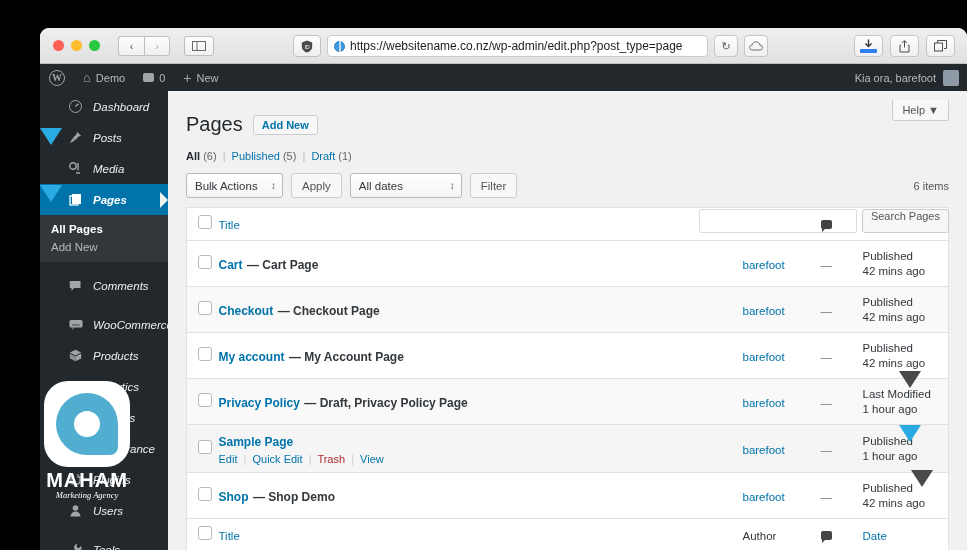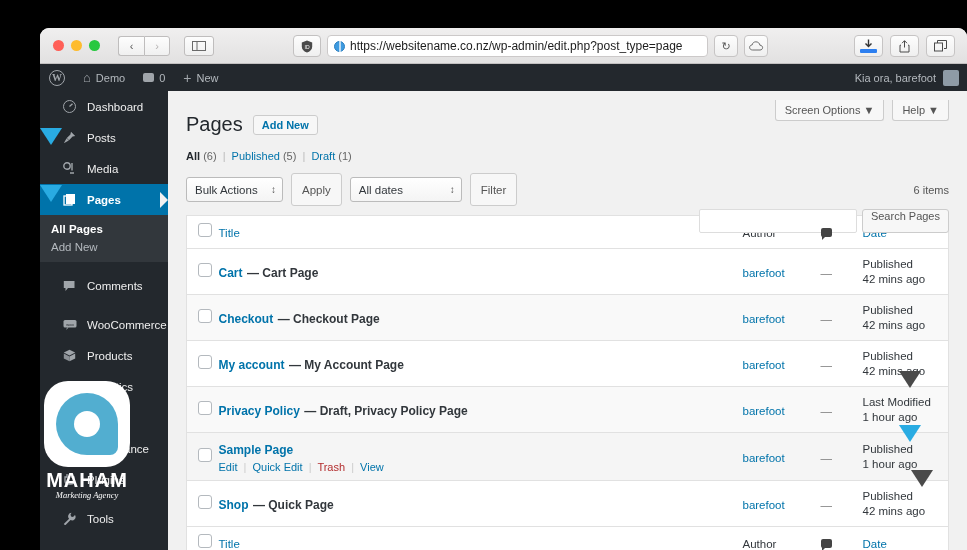--- a/index.html
+++ b/index.html
@@ -99,22 +99,22 @@
   }
   .ab-right { margin-left: auto; display: flex; align-items: center; gap: 7px; padding-right: 8px; }
   .avatar { width: 16px; height: 16px; background: #8e9ba6; border-radius: 2px; }
 
   
   .wpbody { display: flex; height: 459px; background: #f1f1f1; }
 
   
   .sidebar { width: 128px; background: #23282d; flex: none; position: relative; }
   .menu-item {
-    display: flex; align-items: center; gap: 9px; height: 31px; padding-left: 21px;
-    color: #eee; font-size: 11.5px; position: relative;
+    display: flex; align-items: center; gap: 9px; height: 31px; padding-left: 27px;
+    color: #eee; font-size: 11.5px; position: relative; font-style: italic;
   }
   .menu-item.active { background: #0073aa; color: #fff; font-weight: 600; }
   .menu-item.active::after {
     content: ""; position: absolute; right: -8px; top: 50%; transform: translateY(-50%);
     border: 8px solid transparent; border-left-color: #f1f1f1;
   }
   .mi-icon { width: 17px; display: flex; align-items: center; justify-content: center;
              color: #a0a5aa; font-size: 12px; flex: none; }
   .menu-item.active .mi-icon { color: #fff; }
   .submenu { background: #32373c; padding: 5px 0 6px 0; }
@@ -172,21 +172,21 @@
   .wpselect {
     height: 25px; min-width: 97px; background: linear-gradient(#fff,#f4f4f4);
     border: 1px solid #bbb; border-radius: 3px; font-size: 11.5px; color: #32373c;
     display: flex; align-items: center; padding: 0 20px 0 8px; position: relative;
   }
   .wpselect.wide { min-width: 112px; }
   .wpselect::after {
     content: "\2195"; position: absolute; right: 6px; font-size: 10px; color: #555;
   }
   .wpbtn {
-    height: 33px; background: #f7f7f7; border: 1px solid #ccc; border-radius: 3px;
+    height: 25px; background: #f7f7f7; border: 1px solid #ccc; border-radius: 3px;
     font-size: 11.5px; color: #555; padding: 0 10px; display: flex; align-items: center;
   }
   .itemcount { margin-left: auto; font-size: 11px; color: #555; padding-left: 41px; }
 
   
   table.wplist { width: 100%; border-collapse: collapse; background: #fff;
                  border: 1px solid #e1e1e1; margin-top: 9px; }
   table.wplist th, table.wplist td { text-align: left; padding: 7px 0 7px 0; }
   .col-cb { width: 32px; padding-left: 11px !important; }
   .col-title { }
@@ -419,20 +419,29 @@
           <span>Appearance</span>
         </div>
         <div class="menu-item">
           <span class="mi-icon">
             <svg width="13" height="13" viewBox="0 0 13 13">
                 <path d="M4 1 v3 H2 v4 a3 3 0 0 0 3 3 h3 a3 3 0 0 0 3 -3 V4 H9 V1" fill="none" stroke="#a0a5aa" stroke-width="1.3"></path>
               </svg>
           </span>
           <span>Plugins</span>
         </div>
+        <div class="menu-item">
+          <span class="mi-icon">
+            <svg width="13" height="13" viewBox="0 0 13 13">
+                <circle cx="6.5" cy="4" r="2.8" fill="#a0a5aa"></circle>
+                <path d="M1.5 12.5 a5 5 0 0 1 10 0 Z" fill="#a0a5aa"></path>
+              </svg>
+          </span>
+          <span>Users</span>
+        </div>
 
         <div class="menu-sep"></div>
         <div class="menu-item">
           <span class="mi-icon">
             <svg width="13" height="13" viewBox="0 0 13 13">
                 <path d="M8.5 0.8 a3.5 3.5 0 0 0 -2.4 5.9 L0.8 12 l1.4 1.4 L7.5 8 A3.5 3.5 0 0 0 12 3 L10 5 L8 4.5 L7.5 2.5 Z" fill="#a0a5aa"></path>
               </svg>
           </span>
           <span>Tools</span>
         </div>
@@ -444,21 +453,20 @@
             </div>
           </div>
           <div class="wm-name">MAHAM</div>
           <div class="wm-tag">Marketing Agency</div>
         </div>
       </div>
 
       <div class="content">
 
         <div class="screenopts">
-          <div class="so-btn">Screen Options ▼</div>
           <div class="so-btn">Help ▼</div>
         </div>
 
         <div class="pagetitle-row">
           <span class="pagetitle">Pages</span>
           <span class="addnew">Add New</span>
         </div>
 
         <div class="subsubsub">
           <a class="cur">All</a>
@@ -576,21 +584,21 @@
               <td><span class="dash">—</span></td>
               <td>
                 <div class="date">Published</div>
                 <div class="date">1 hour ago</div>
               </td>
             </tr>
             <tr class="row">
               <td class="col-cb"><span class="cb"></span></td>
               <td>
                 <a class="ptitle">Shop</a>
-                <span class="pmeta">— Quick Page</span>
+                <span class="pmeta">— Shop Demo</span>
               </td>
               <td><a class="author">barefoot</a></td>
               <td><span class="dash">—</span></td>
               <td>
                 <div class="date">Published</div>
                 <div class="date">42 mins ago</div>
               </td>
             </tr>
           </tbody>
           <tfoot>

